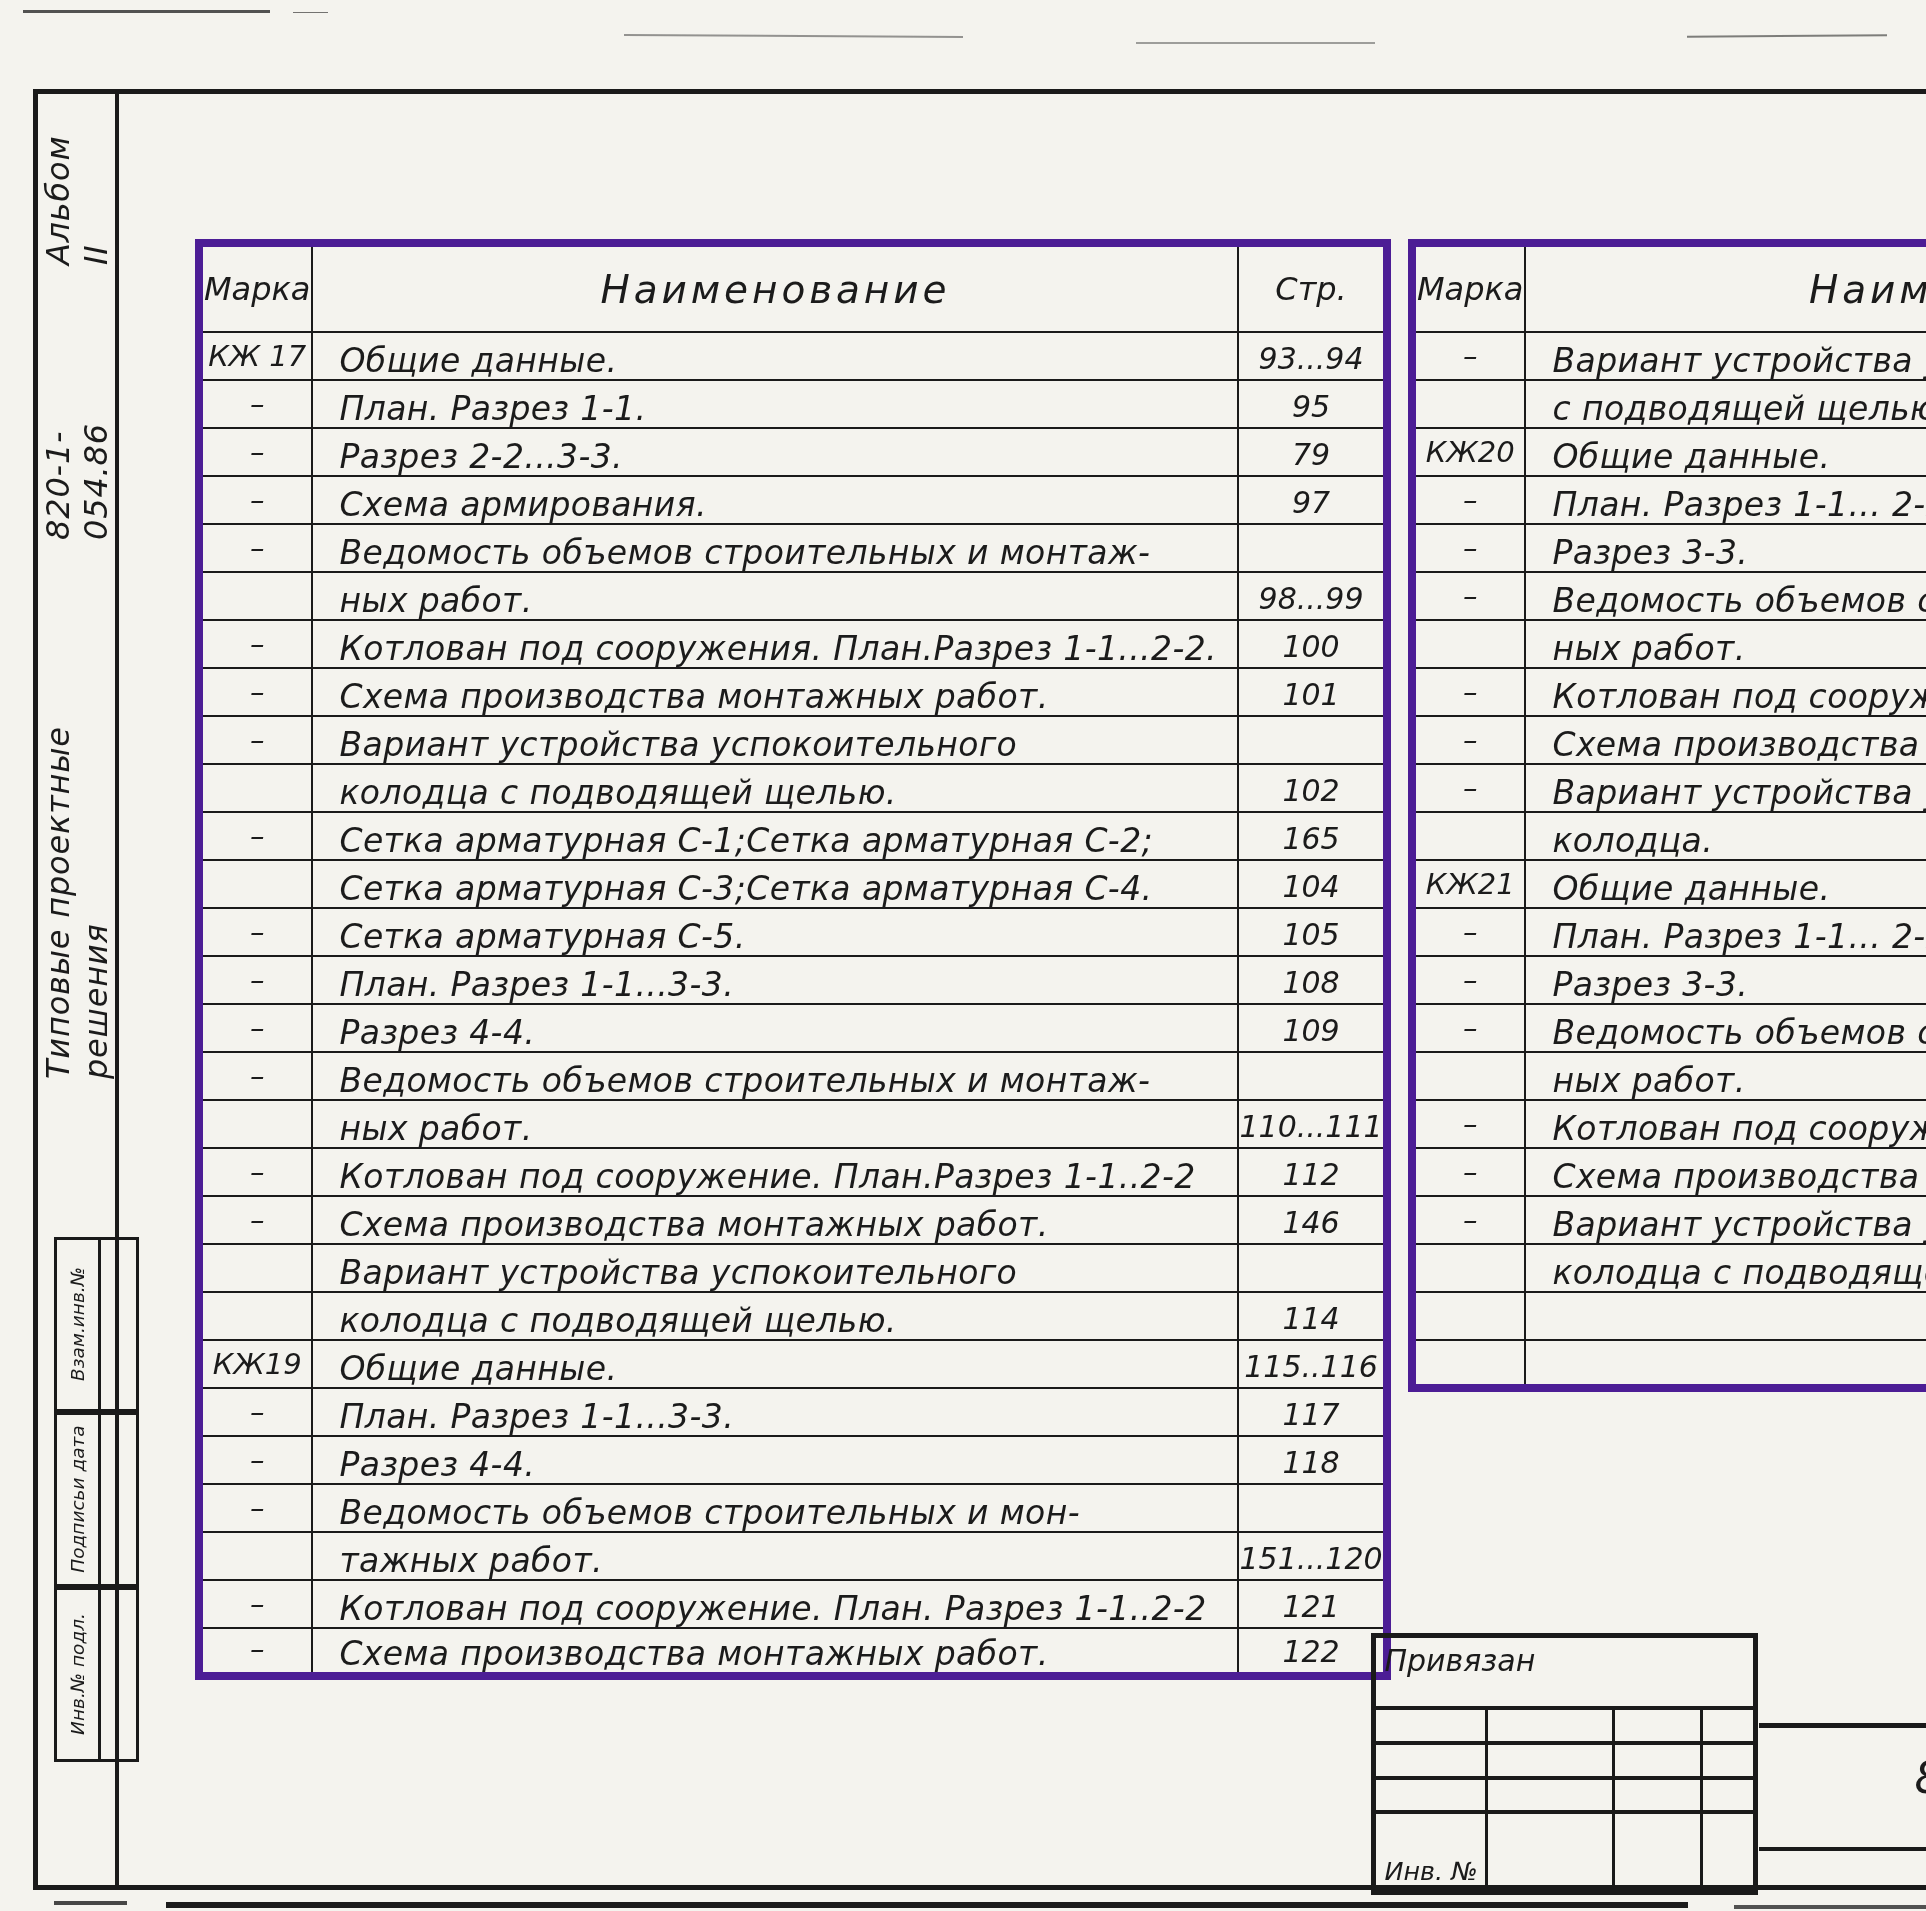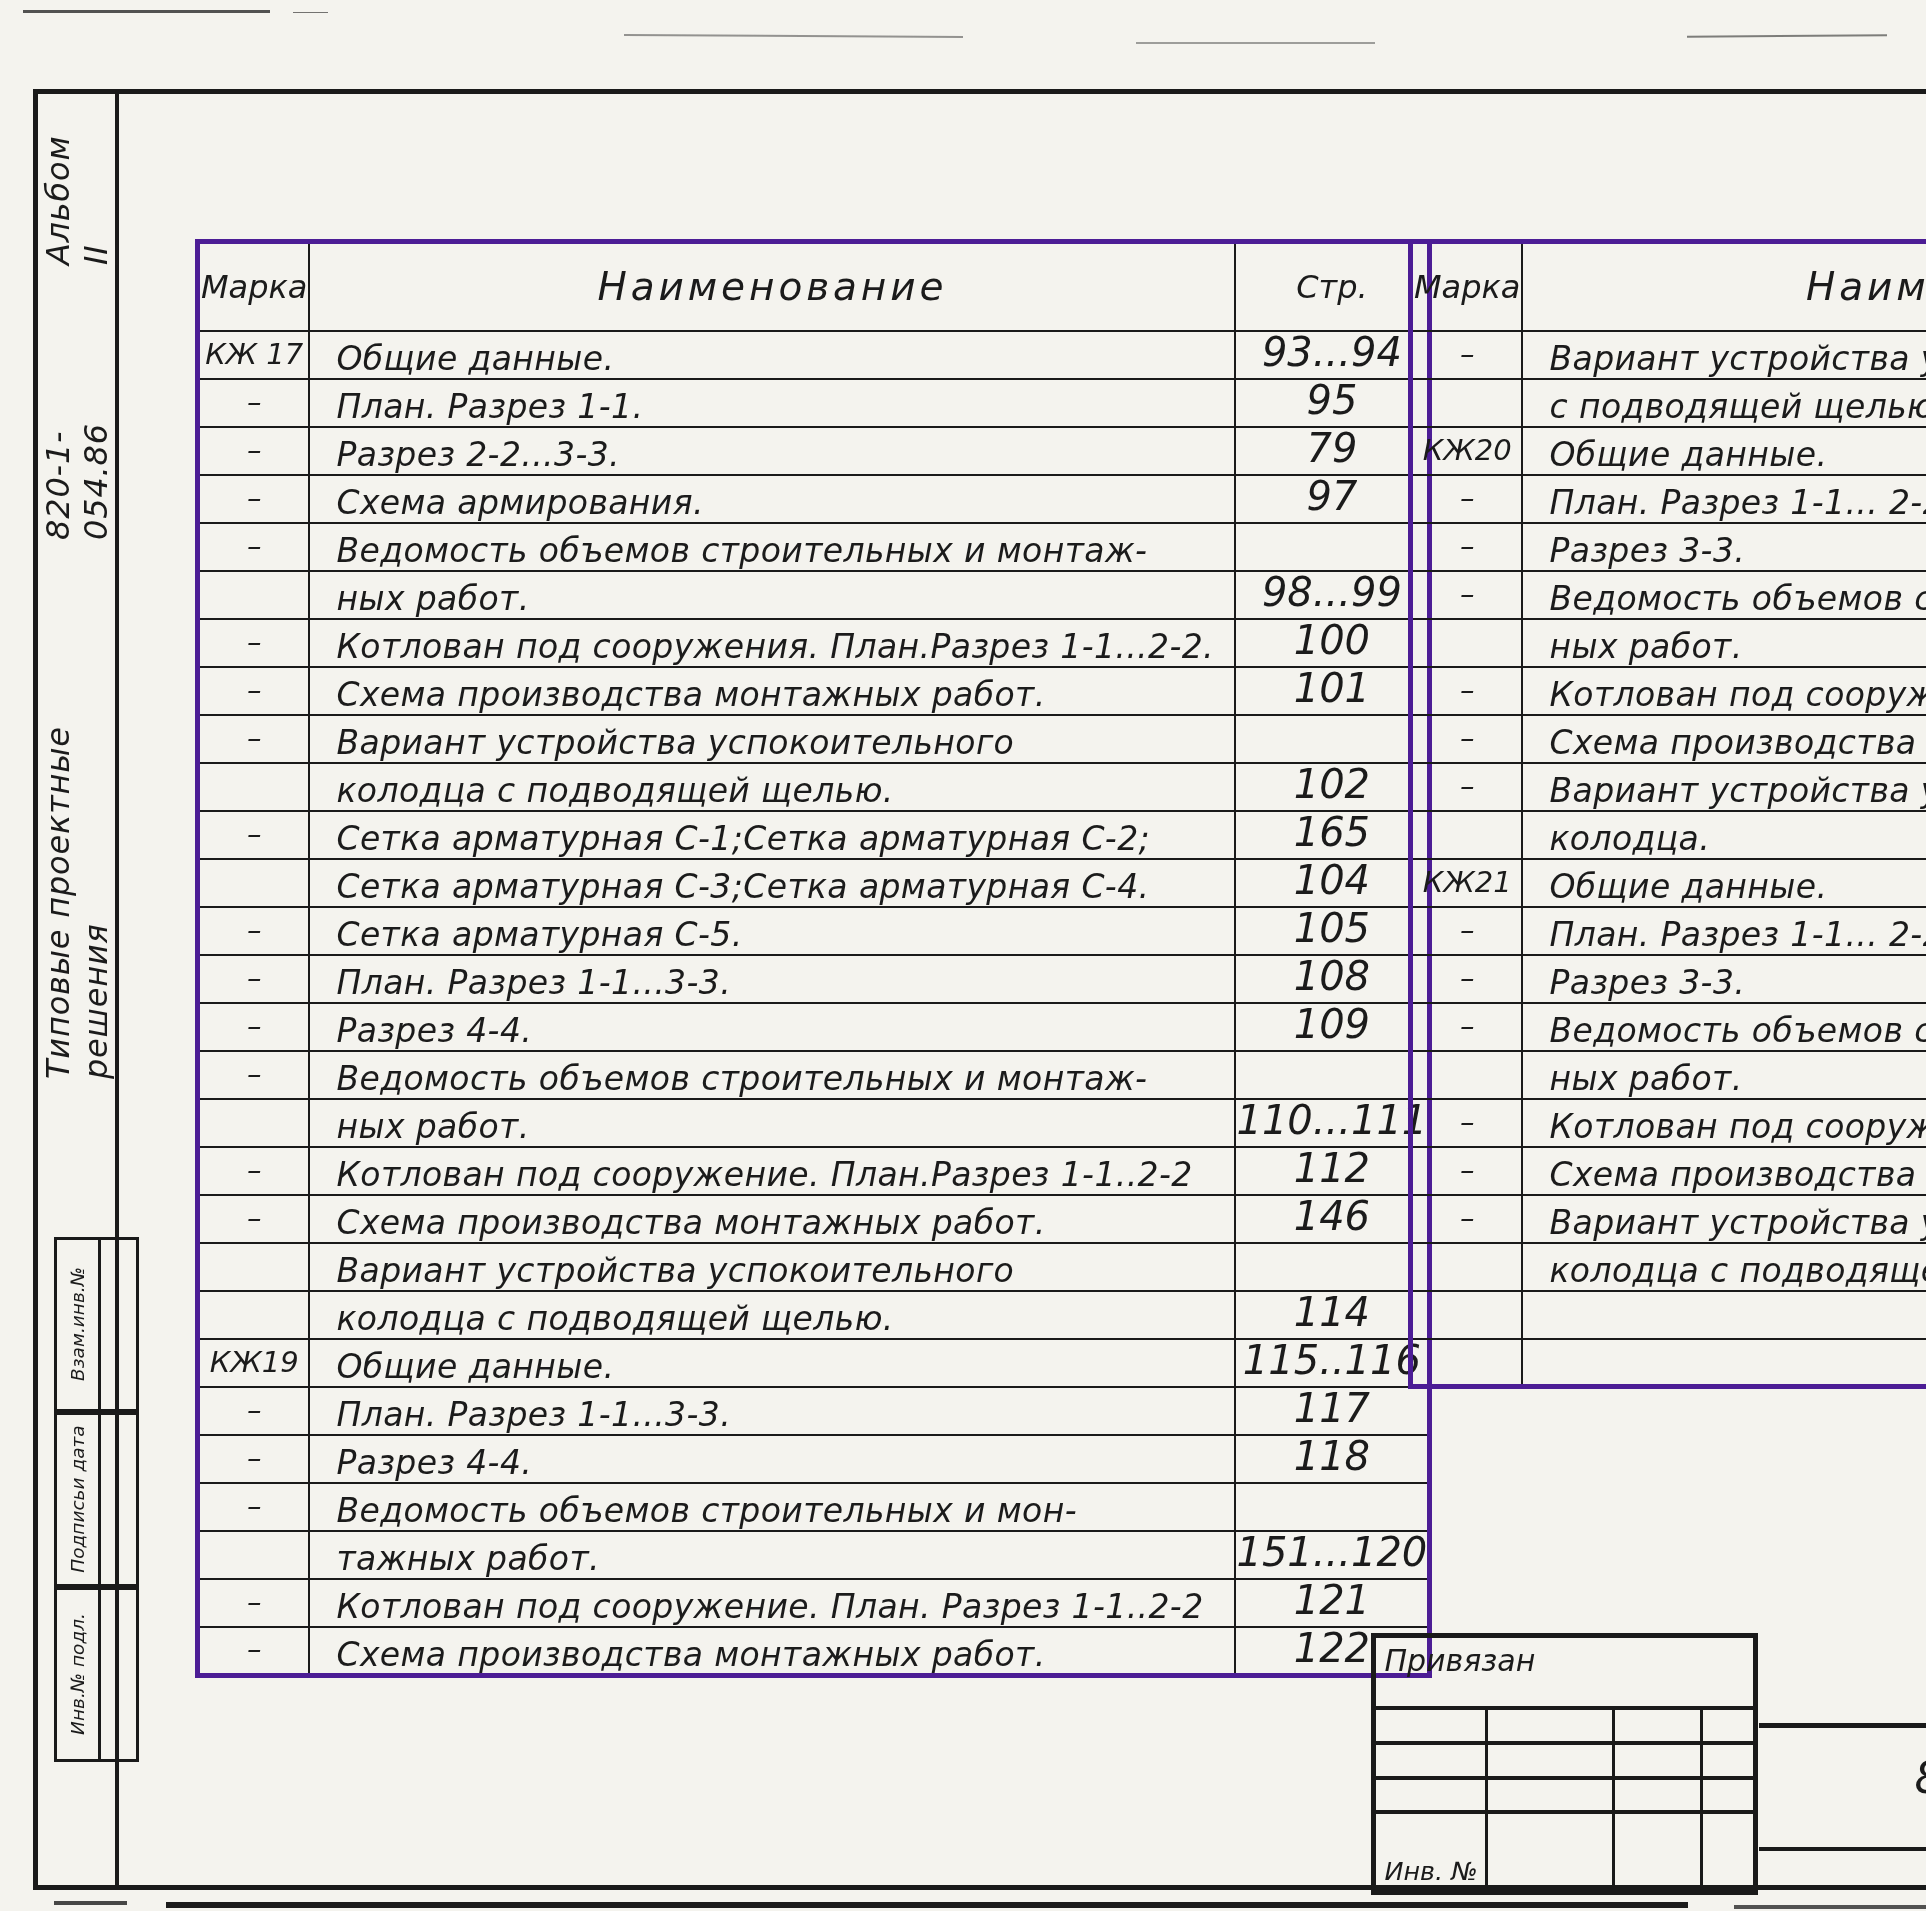--- a/index.html
+++ b/index.html
@@ -8,35 +8,35 @@
     background:#f4f3ee;overflow:hidden;
     font-family:"DejaVu Sans",sans-serif;font-style:italic;color:#1b1b1b;
   }
 
   
   .fr{position:absolute;background:#1a1a1a;}
 
   
   table.doc{
     position:absolute;border-collapse:collapse;table-layout:fixed;
-    border:5px solid #4c1d95;
+    border:8px solid #4c1d95;
   }
   table.doc th,table.doc td{
     border:2.7px solid #1a1a1a;box-sizing:border-box;overflow:visible;
     white-space:nowrap;
   }
   table.doc thead th{height:89px;vertical-align:middle;text-align:center;font-weight:normal;}
   th.h-marka{font-size:32px;}
   th.h-name{font-size:39px;letter-spacing:3.9px;}
   th.h-page{font-size:32px;margin-left:21px;}
   table.doc tbody tr{height:48px;}
   table.doc tbody td{vertical-align:bottom;padding:0 0 2.3px 0;line-height:1;}
   td.c-marka{text-align:center;font-size:29px;padding-bottom:8.5px !important;}
   td.c-name{font-size:33px;padding-left:26px !important;letter-spacing:0.4px;}
-  td.c-page{text-align:center;font-size:40px;padding-bottom:5.4px !important;}
+  td.c-page{text-align:center;font-size:30px;padding-bottom:5.4px !important;}
 
   #table-left{left:195px;top:239px;}
   #table-right{left:1408px;top:239px;}
 
   
   .side-title{
     position:absolute;left:37px;top:1079px;width:959px;height:79px;
     transform:rotate(-90deg);transform-origin:top left;
     display:flex;align-items:center;justify-content:center;gap:71px;
     font-size:32px;letter-spacing:0.8px;

